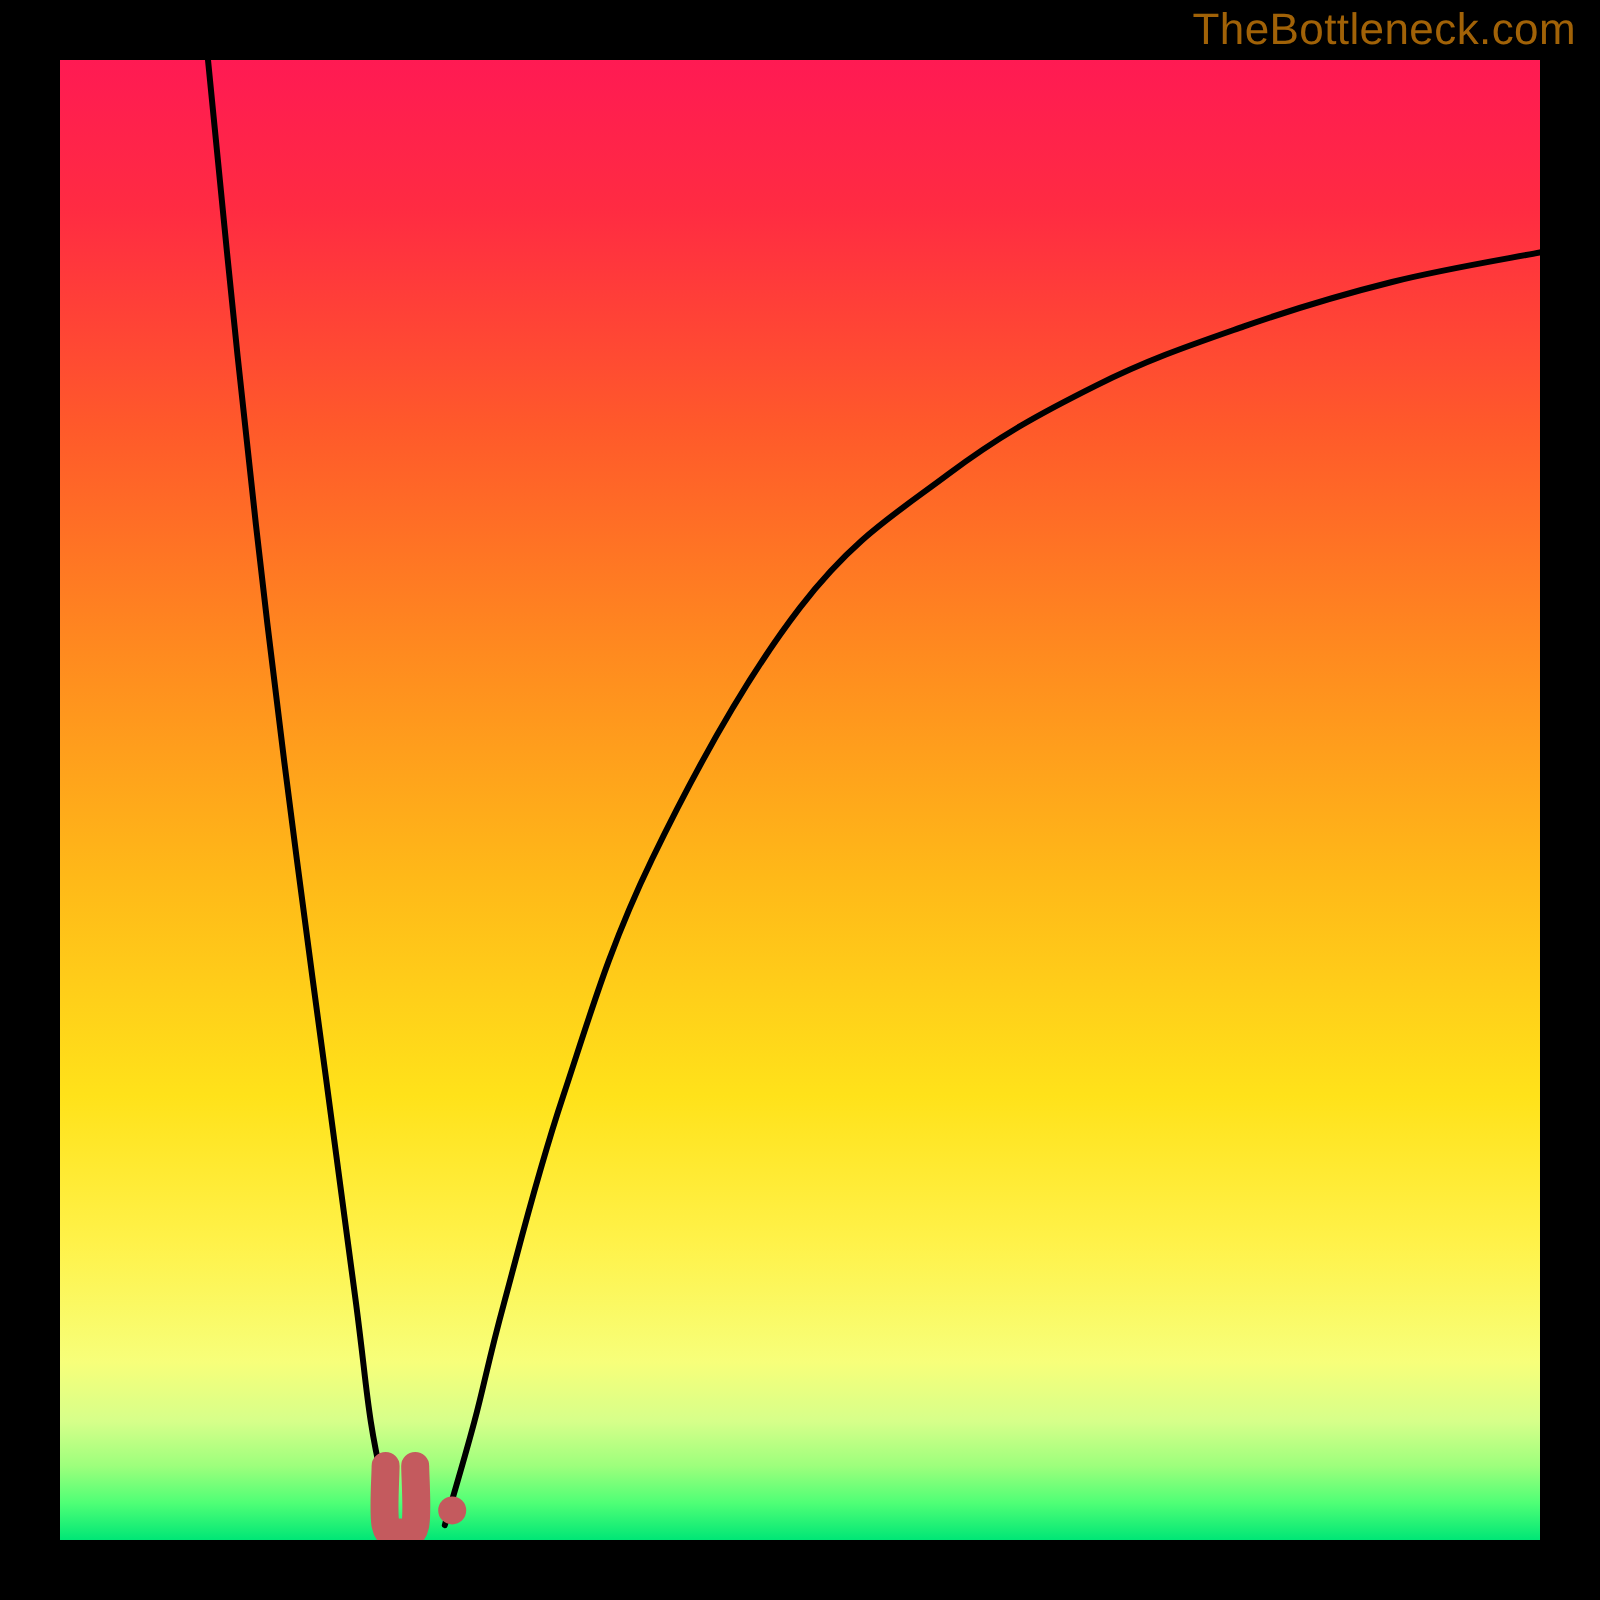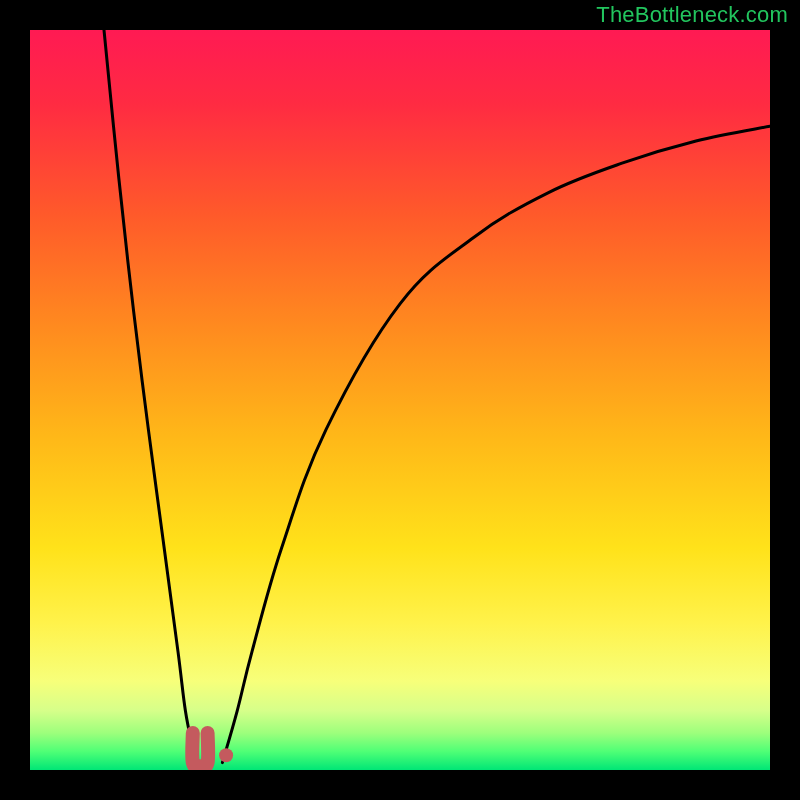--- a/index.html
+++ b/index.html
@@ -14,21 +14,21 @@
   .outer {
     position: relative;
     width: 800px;
     height: 800px;
     background: #000;
   }
   .watermark {
     position: absolute;
     top: 2px;
     right: 12px;
-    color: #22c55e;
+    color: #a16207;
     font-size: 22px;
     letter-spacing: 0.2px;
     user-select: none;
     z-index: 5;
   }
   .plot-area {
     position: absolute;
     left: 30px;
     top: 30px;
     width: 740px;

